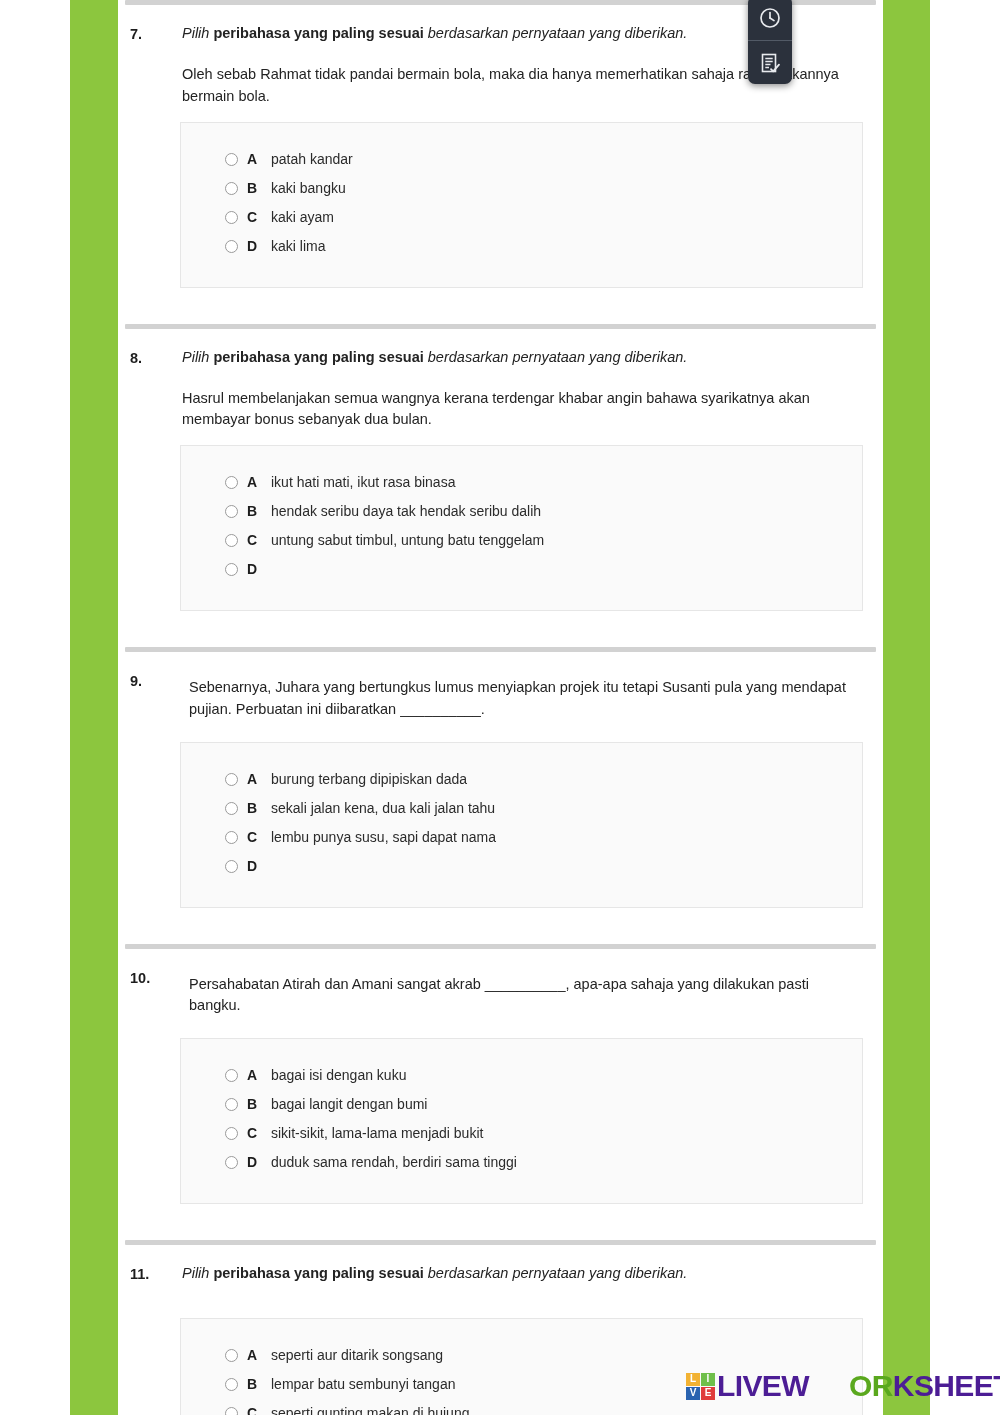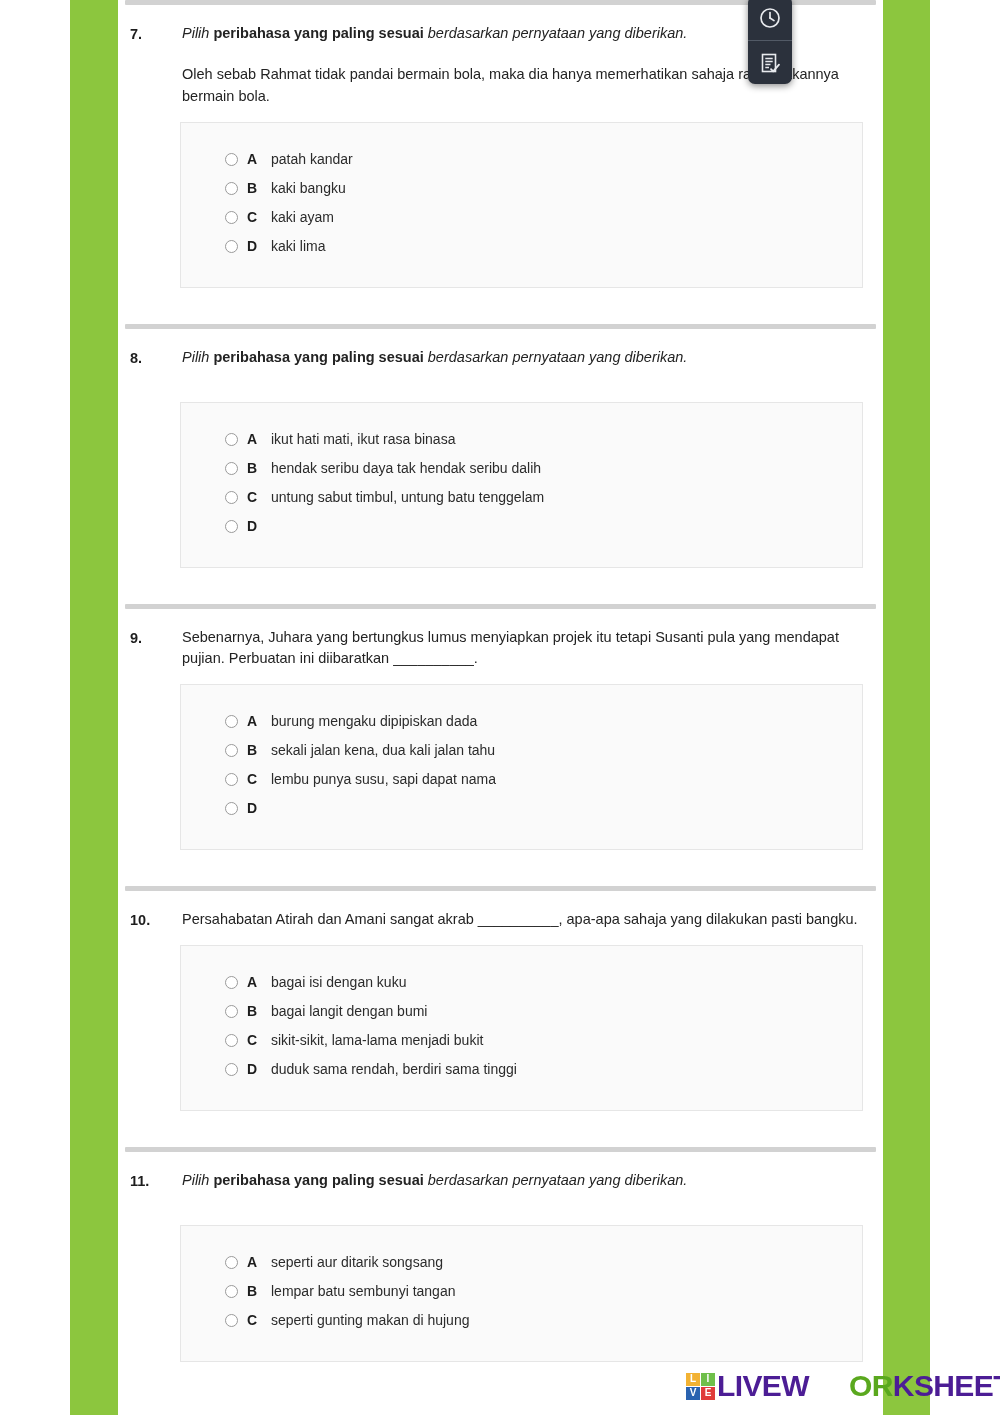--- a/index.html
+++ b/index.html
@@ -82,21 +82,21 @@
     font-size: 14.5px;
     line-height: 1.5;
     color: #232323;
     margin: 0;
   }
 
   .q-stem-only {
     font-size: 14.5px;
     line-height: 1.5;
     color: #232323;
-    margin: 0;
+    margin: 7px;
   }
 
   
   .options {
     background: #fafafa;
     border: 1px solid #e6e6e6;
     margin: 14px 20px 0 62px;
     padding: 22px 0 26px 0;
   }
   .opt-row {
@@ -236,20 +236,21 @@
           </div>
         </div>
         <div class="q-gap"></div>
         <div class="sep"></div>
       </div>
       <div class="q-block">
         <div class="q-head">
           <div class="q-num">8.</div>
           <div class="q-body">
             <p class="q-instruction"><span>Pilih </span><b>peribahasa yang paling sesuai</b><span> berdasarkan pernyataan yang diberikan.</span></p>
+            <p class="q-stem">Hasrul membelanjakan semua wangnya kerana terdengar khabar angin bahawa syarikatnya akan membayar bonus sebanyak dua bulan.</p>
           </div>
         </div>
         <div class="options">
           <div class="opt-row">
             <span class="radio"></span>
             <span class="opt-letter">A</span>
             <span class="opt-text">ikut hati mati, ikut rasa binasa</span>
           </div>
           <div class="opt-row">
             <span class="radio"></span>
@@ -273,21 +274,21 @@
         <div class="q-head">
           <div class="q-num">9.</div>
           <div class="q-body">
             <p class="q-stem-only">Sebenarnya, Juhara yang bertungkus lumus menyiapkan projek itu tetapi Susanti pula yang mendapat pujian. Perbuatan ini diibaratkan __________.</p>
           </div>
         </div>
         <div class="options">
           <div class="opt-row">
             <span class="radio"></span>
             <span class="opt-letter">A</span>
-            <span class="opt-text">burung mengaku dipipiskan dada</span>
+            <span class="opt-text">burung terbang dipipiskan dada</span>
           </div>
           <div class="opt-row">
             <span class="radio"></span>
             <span class="opt-letter">B</span>
             <span class="opt-text">sekali jalan kena, dua kali jalan tahu</span>
           </div>
           <div class="opt-row">
             <span class="radio"></span>
             <span class="opt-letter">C</span>
             <span class="opt-text">lembu punya susu, sapi dapat nama</span>

